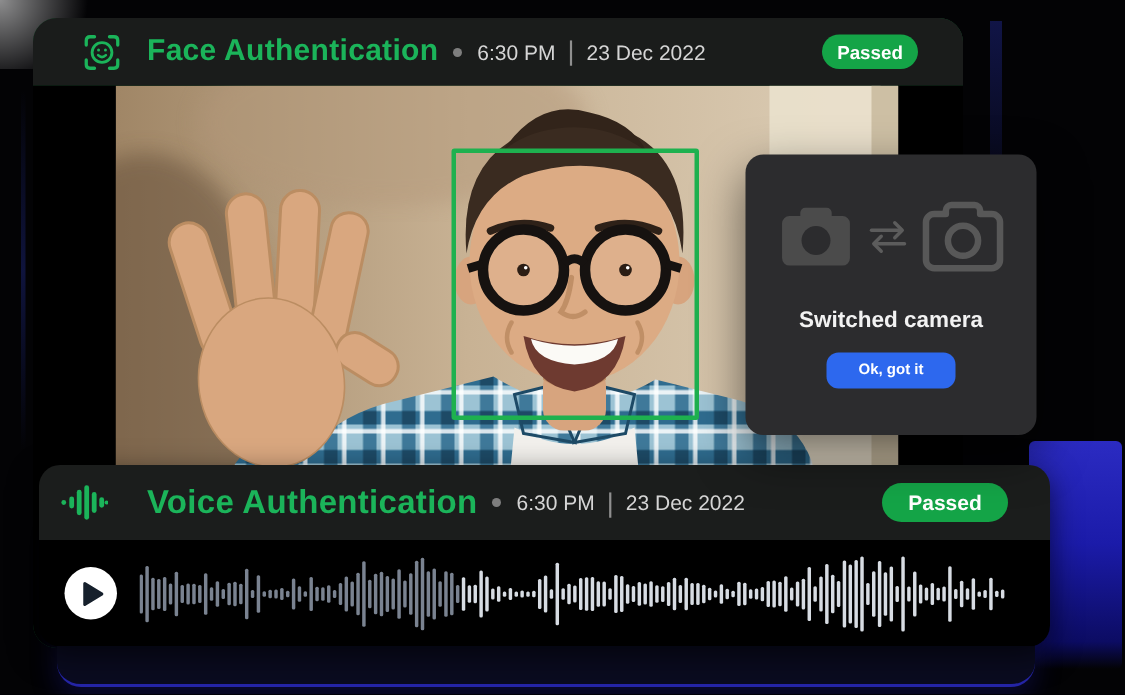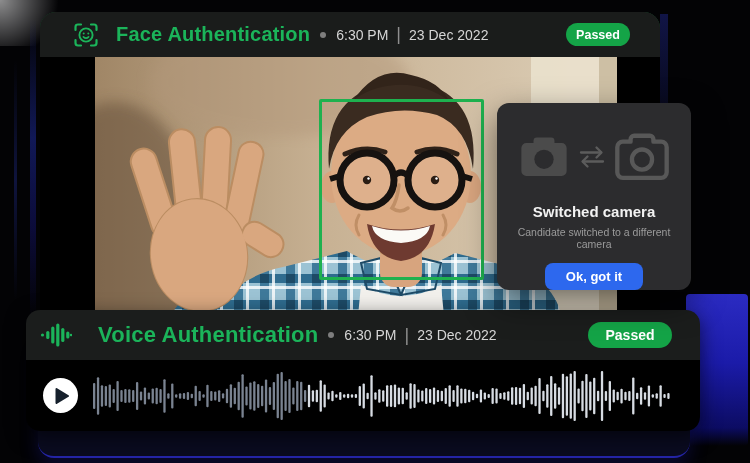--- a/index.html
+++ b/index.html
@@ -16,21 +16,21 @@
   .streak-right{position:absolute;left:660px;top:14px;width:8px;height:150px;opacity:.35;
     background:linear-gradient(180deg,#2a35c0,transparent);}
   .blue-band{position:absolute;left:686px;top:294px;width:62px;height:152px;z-index:2;
     background:linear-gradient(180deg,#2B2BC2 0%,#1B1BA9 45%,#0C0C63 88%,rgba(8,8,60,0) 100%);
     border-radius:4px;}
   .stack-card{position:absolute;left:38px;top:336px;width:652px;height:120px;z-index:3;
     background:#0A0B20;border-bottom:2px solid #2525A8;border-radius:16px;
     box-shadow:0 8px 18px rgba(30,30,160,.30);}
 
   
-  .face-window{position:absolute;left:40px;top:12px;width:620px;height:420px;z-index:1;
+  .face-window{position:absolute;left:22px;top:12px;width:620px;height:420px;z-index:1;
     background:#14532d;border-radius:16px;overflow:hidden;}
   .authbar{display:flex;align-items:center;height:45px;background:#1A1C1B;padding:0 0 0 33px;box-sizing:border-box;}
   .authbar .ico{flex:0 0 auto;margin-right:17px;display:flex;}
   .auth-title{color:var(--accent-green,#1BB45A);font-weight:700;font-size:20px;letter-spacing:.2px;white-space:nowrap;}
   .sep-dot{width:6px;height:6px;border-radius:50%;background:#7E7E7E;margin:0 10px;flex:0 0 auto;}
   .time-txt,.date-txt{color:#D5D5D5;font-size:14px;font-weight:500;white-space:nowrap;}
   .pipe{color:#8F8F8F;font-size:18px;margin:0 8px;font-weight:400;}
   .badge{margin-left:auto;display:flex;align-items:center;justify-content:center;
     background:var(--badge-green,#14A447);color:#fff;font-weight:700;border-radius:13px;}
   .badge.face{width:64px;height:23px;font-size:12.5px;margin-right:30px;}
@@ -43,21 +43,21 @@
     border:3px solid #1EB14F;border-radius:2px;box-sizing:border-box;}
 
   
   .popup{position:absolute;left:497px;top:103px;width:194px;height:187px;z-index:6;
     background:#2C2C2E;border-radius:12px;box-shadow:0 12px 32px rgba(0,0,0,.55);
     display:flex;flex-direction:column;align-items:center;box-sizing:border-box;padding-top:26px;}
   .popup .icons{display:flex;align-items:center;gap:7px;height:62px;}
   .popup h3{margin:14px 0 0 0;color:#F2F2F2;font-size:15px;font-weight:700;}
   .popup p{margin:6px 10px 0 10px;color:#9B9B9B;font-size:10.5px;text-align:center;}
   .popup .okbtn{margin-top:13px;border:none;cursor:pointer;background:var(--button-blue,#2D68EE);
-    color:#fff;font-weight:700;font-size:13px;font-family:inherit;
+    color:#fff;font-weight:700;font-size:10px;font-family:inherit;
     border-radius:8px;padding:7px 21px;line-height:1;}
 
   
   .voice-card{position:absolute;left:26px;top:310px;width:674px;height:121px;z-index:5;
     border-radius:14px;overflow:hidden;box-shadow:0 6px 20px rgba(0,0,0,.6);}
   .voice-card .authbar{height:50px;background:#1B1D1C;padding-left:14px;}
   .voice-card .ico{margin-right:26px;}
   .voice-card .auth-title{font-size:22px;}
   .player{display:flex;align-items:center;height:71px;background:#000;padding:0 26px 0 17px;box-sizing:border-box;}
   .playbtn{flex:0 0 auto;width:35px;height:35px;border-radius:50%;background:#fff;border:none;cursor:pointer;
@@ -204,21 +204,20 @@
         </svg>
       </span>
       <span>
         <svg width="56" height="48" viewBox="0 0 24 21" fill="none" stroke="#585858" stroke-width="1.9" stroke-linejoin="round">
           <path d="M8.6 1.2 h6.8 a1.6 1.6 0 0 1 1.6 1.6 v1 h3.4 a2.4 2.4 0 0 1 2.4 2.4 v11 a2.4 2.4 0 0 1 -2.4 2.4 h-16.8 a2.4 2.4 0 0 1 -2.4 -2.4 v-11 a2.4 2.4 0 0 1 2.4 -2.4 h3.4 v-1 a1.6 1.6 0 0 1 1.6 -1.6 Z"></path>
           <circle cx="12" cy="11.6" r="4.4"></circle>
         </svg>
       </span>
     </div>
     <h3>Switched camera</h3>
-    <p>Candidate switched to a different camera</p>
     <button class="okbtn">Ok, got it</button>
   </aside>
 
   <section class="voice-card">
     <header class="authbar">
       <span class="ico">
         <svg width="32" height="26" viewBox="0 0 32 26" fill="#1BB45A">
           <circle cx="2.5" cy="13" r="1.6"></circle>
           <rect x="6.2" y="9" width="3.2" height="8" rx="1.6"></rect>
           <rect x="11.2" y="4.5" width="3.2" height="17" rx="1.6"></rect>

